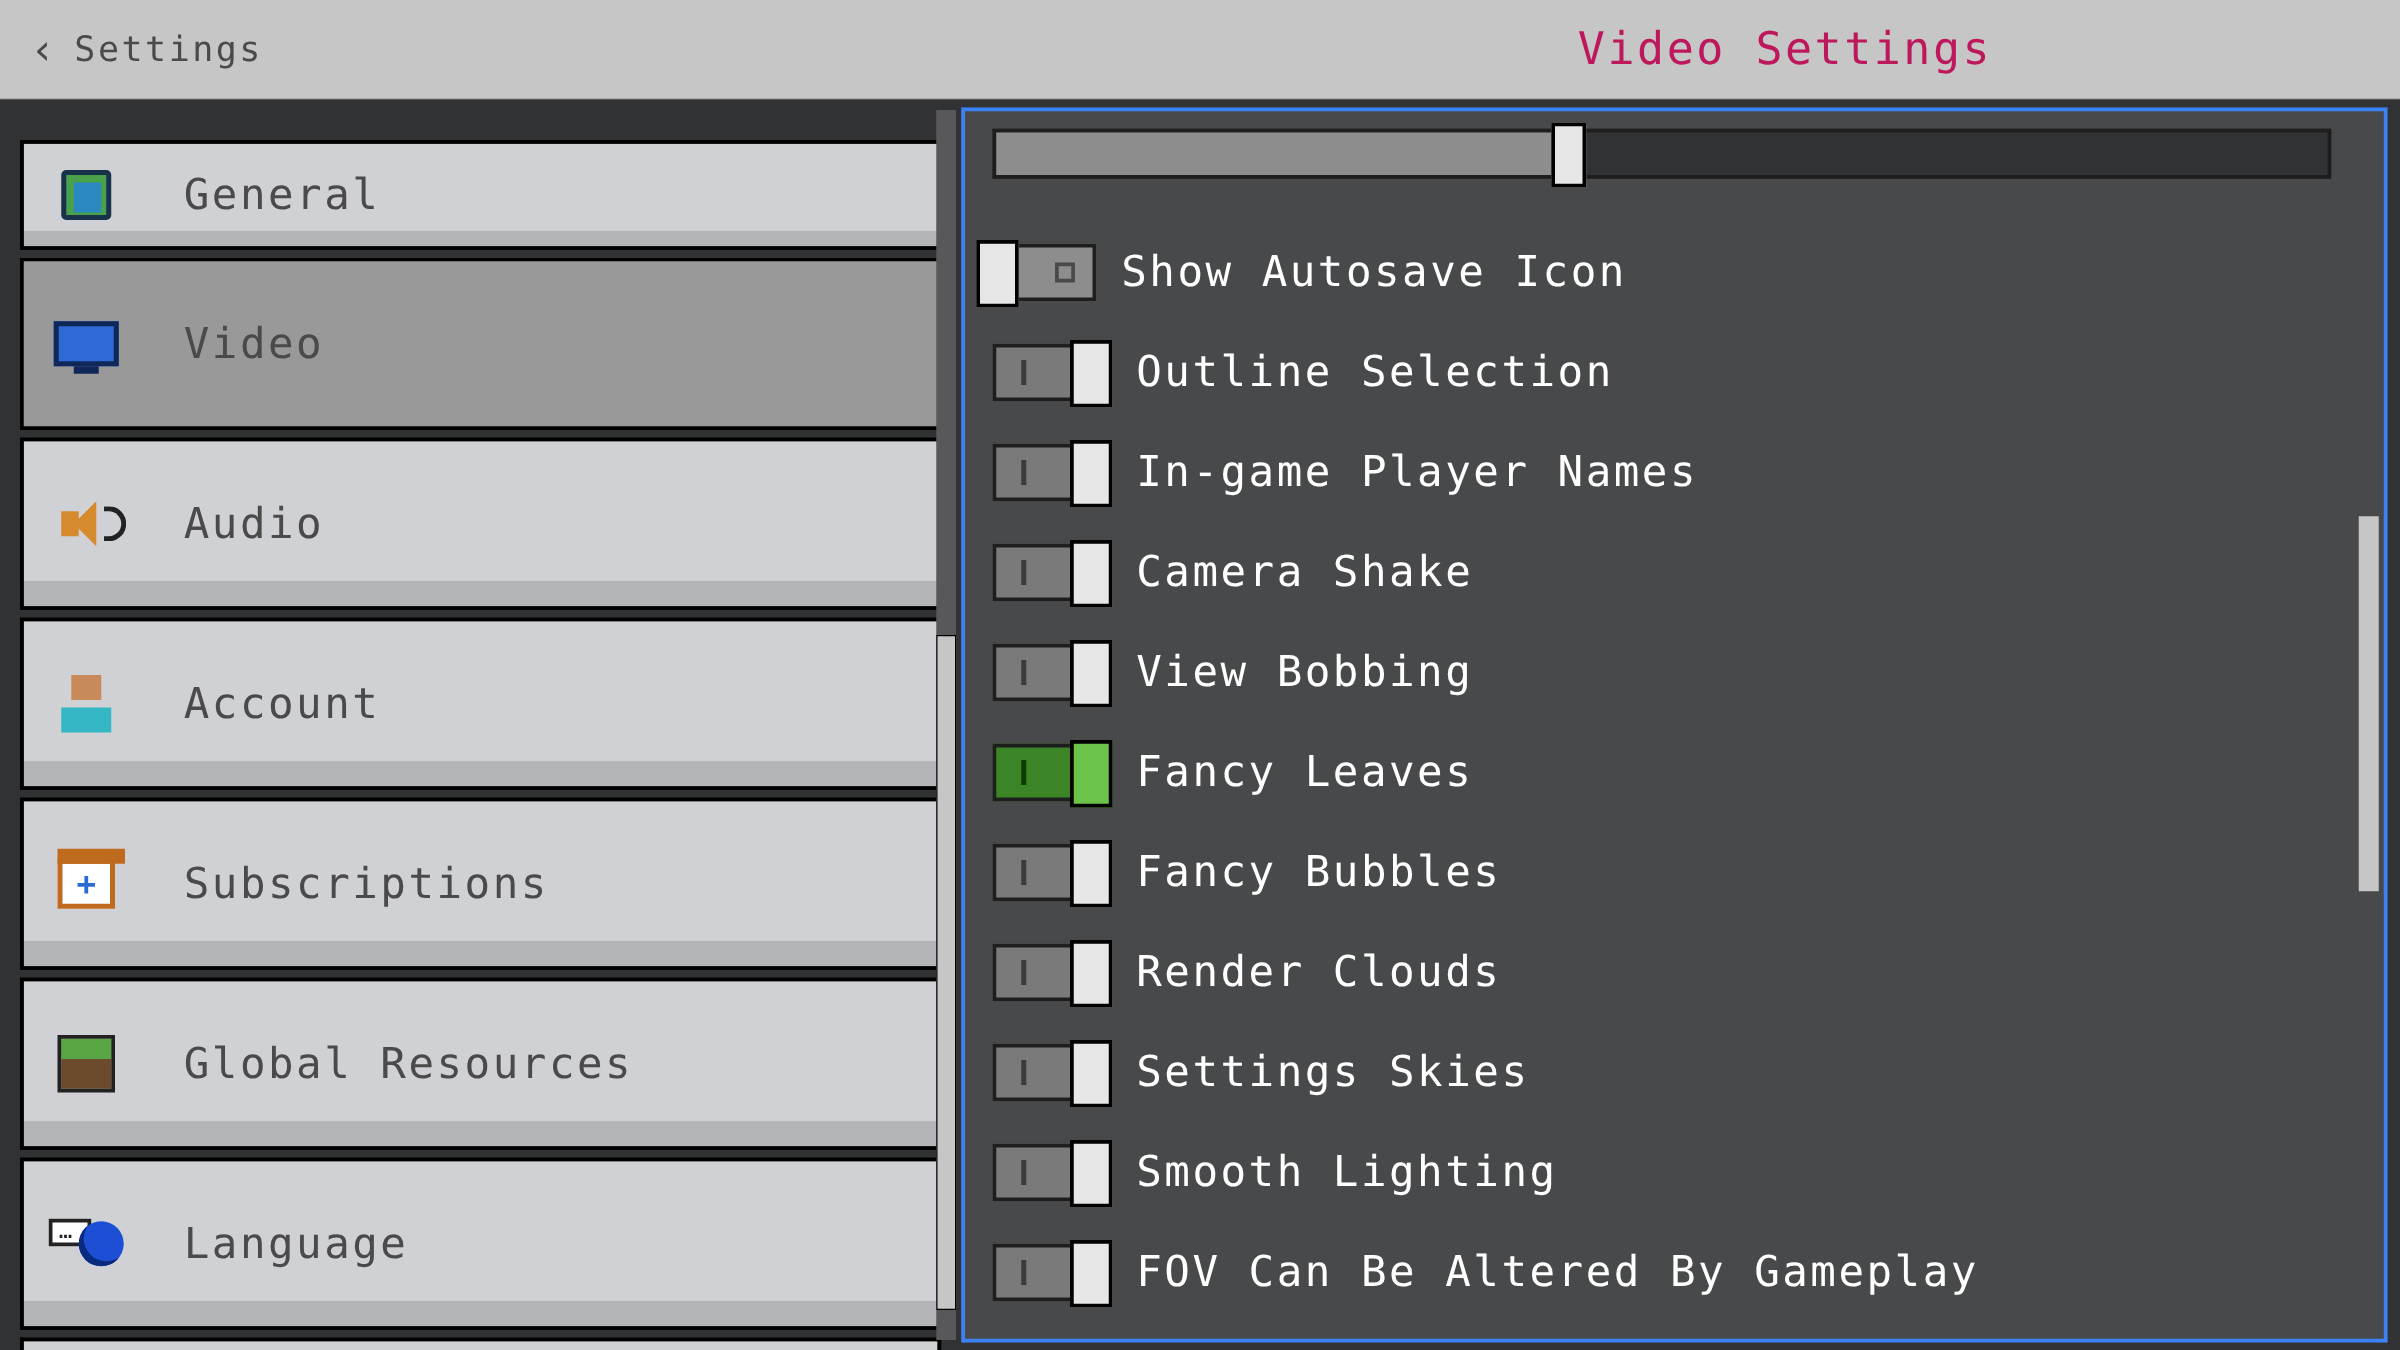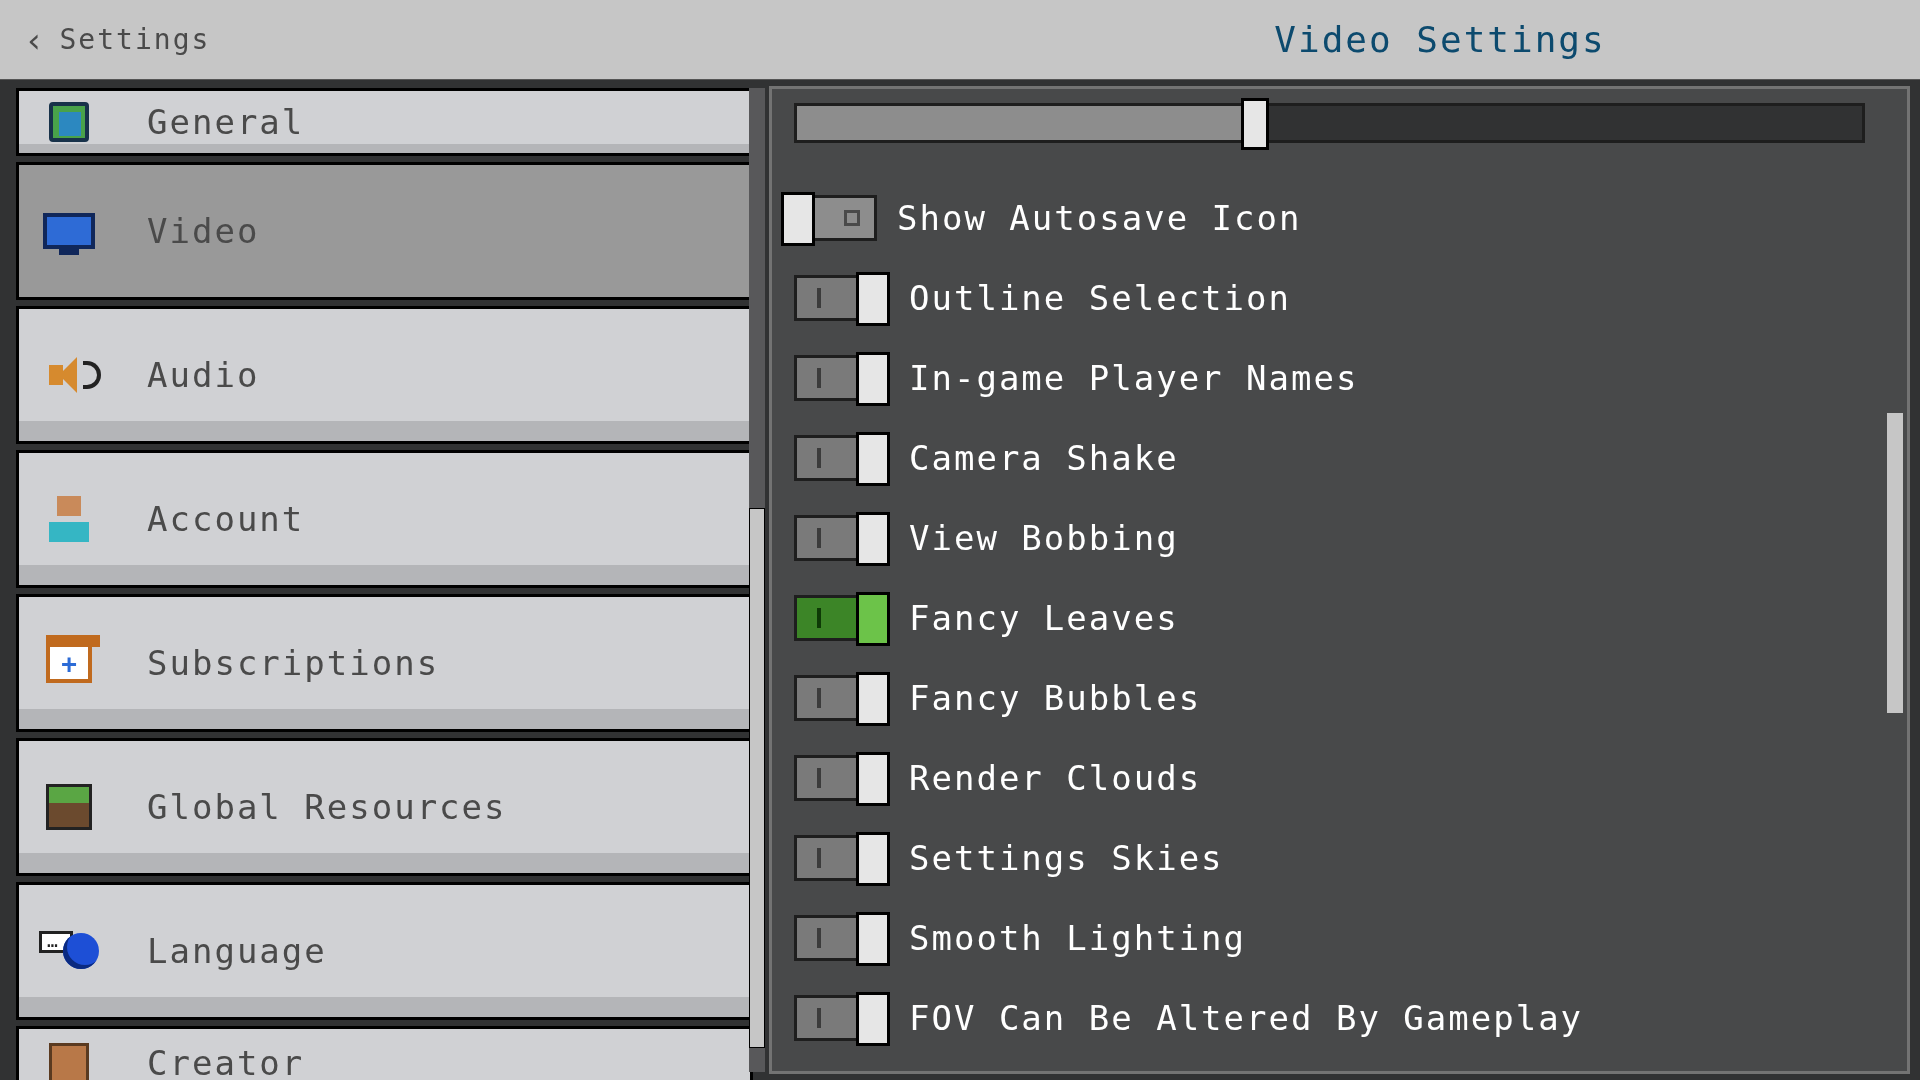--- a/index.html
+++ b/index.html
@@ -27,25 +27,25 @@
   color: #4a4a4a;
   line-height: 1;
 }
 .header-title {
   font-size: 28px;
   color: #4a4a4a;
   letter-spacing: 2px;
 }
 .header-subtitle {
   position: absolute;
-  right: 0;
+  right: 12px;
   width: 50%;
   text-align: center;
   font-size: 36px;
-  color: #0c4a6e;
+  color: #be185d;
   letter-spacing: 2px;
 }
 
 
 .content {
   display: flex;
   height: calc(100% - 80px);
 }
 .sidebar {
   width: 765px;
@@ -72,21 +72,21 @@
 .nav-item {
   height: 138px;
   margin-bottom: 6px;
   display: flex;
   align-items: center;
   padding-left: 20px;
   border: 3px solid #000;
   background: linear-gradient(to bottom, #d0d1d4 0%, #d0d1d4 85%, #b4b5b8 85%);
   position: relative;
 }
-.nav-item.first { height: 68px; }
+.nav-item.first { height: 88px; margin-top: 24px; }
 .nav-item.last  { height: 70px; border-bottom: none; }
 .nav-item.active {
   background: #999;
 }
 .nav-icon {
   width: 60px;
   height: 60px;
   display: flex;
   align-items: center;
   justify-content: center;
@@ -96,21 +96,21 @@
   font-size: 34px;
   color: #4a4a4a;
   letter-spacing: 2px;
 }
 
 
 .main {
   flex: 1;
   background: #48494a;
   margin: 6px 10px 6px 4px;
-  border: 3px solid #737373;
+  border: 3px solid #3b82f6;
   padding: 14px 22px 0 22px;
   position: relative;
   overflow: hidden;
 }
 .main-inner { padding-right: 20px; }
 
 .slider {
   height: 40px;
   border: 3px solid #1e1e1e;
   background: #313233;

